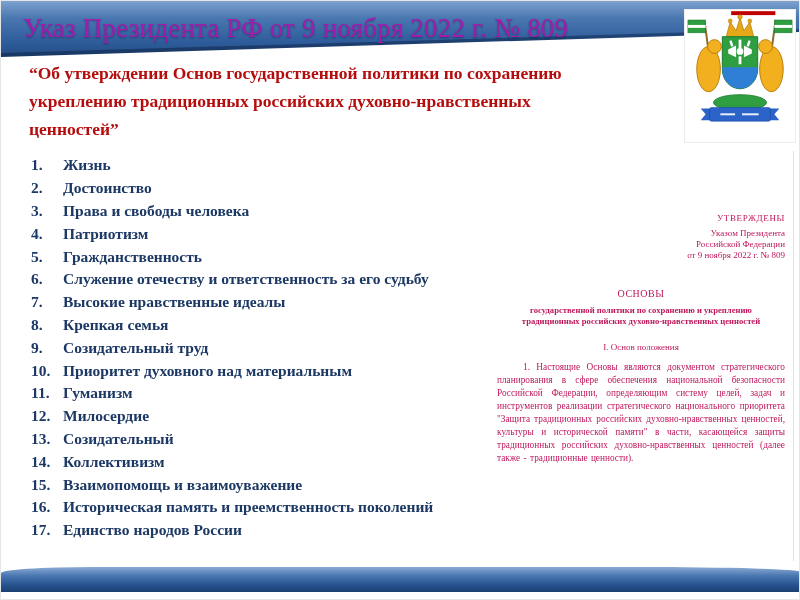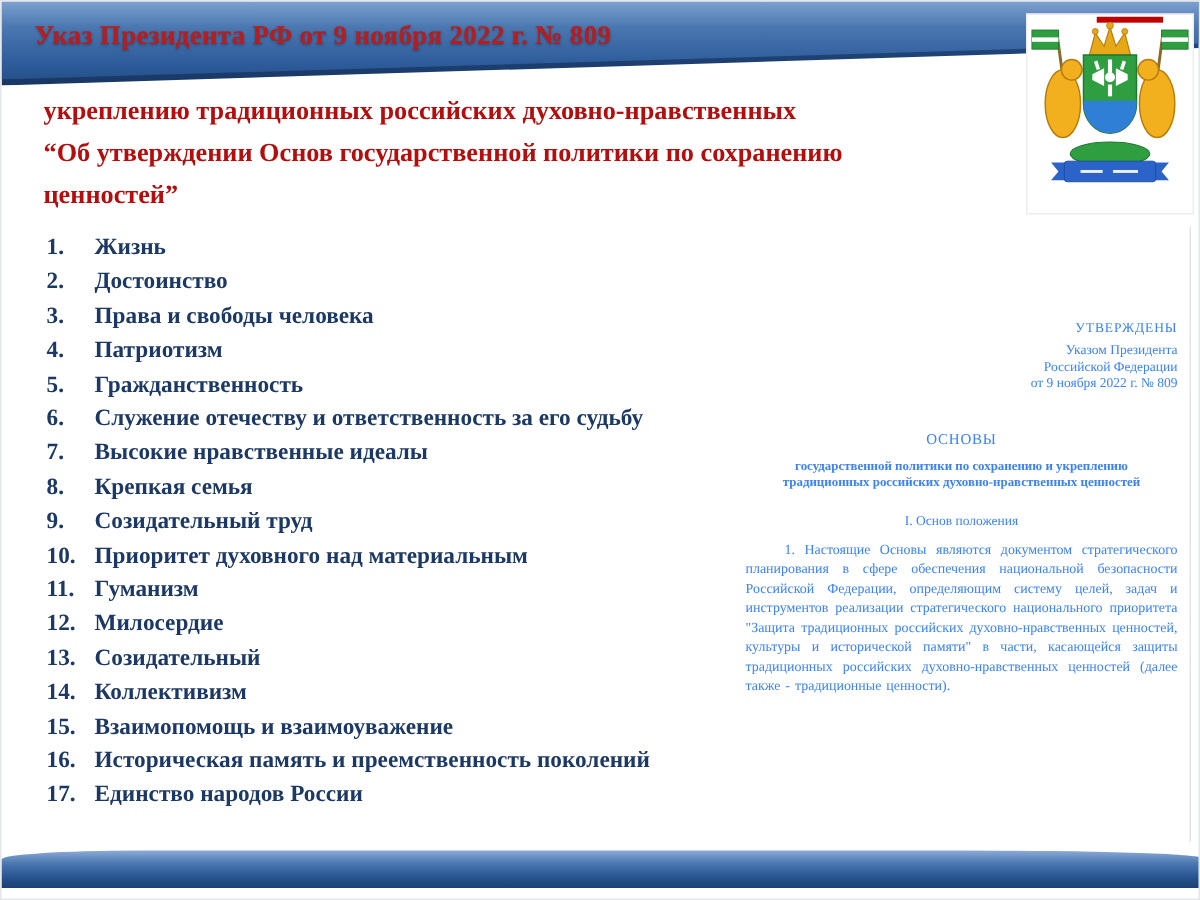--- a/index.html
+++ b/index.html
@@ -16,42 +16,42 @@
     background:linear-gradient(180deg,#2a5793 0%,#16335e 100%);
     clip-path:polygon(0 0,100% 0,100% 31px,0 56px);
   }
   .banner-main{
     position:absolute;top:0;left:0;width:800px;height:62px;
     background:linear-gradient(180deg,#7da0cf 0%,#4a77b0 28%,#2d5b9a 68%,#1f4576 100%);
     clip-path:polygon(0 0,100% 0,100% 28px,0 52px);
   }
   .banner-title{
     position:absolute;top:12px;left:22px;
-    color:#b91c1c;font-size:18px;font-weight:bold;letter-spacing:.2px;
+    color:#a21caf;font-size:27px;font-weight:normal;letter-spacing:.2px;
     text-shadow:0 1px 2px rgba(0,0,0,.35);white-space:nowrap;
   }
   
   .heading{
     position:absolute;top:58px;left:28px;width:660px;
     color:#b50d0d;font-size:17.5px;font-weight:bold;line-height:28px;
   }
   
   .values{
     position:absolute;top:153px;left:30px;width:500px;
     color:#1c3864;font-size:15.5px;font-weight:bold;
   }
   .value-row{display:flex;height:22.8px;align-items:center;}
   .value-num{width:32px;flex:0 0 32px;}
   .value-text{white-space:nowrap;}
   
   .doc{
     position:absolute;top:150px;left:486px;width:307px;height:410px;
     background:#ffffff;border-right:1px solid #e3e3e3;
     box-sizing:border-box;padding:62px 8px 8px 10px;
-    color:#3b82f6;
+    color:#be185d;
   }
   .doc-approved{text-align:right;font-size:9px;letter-spacing:.6px;}
   .doc-approved-by{text-align:right;font-size:9px;line-height:11px;margin-top:5px;}
   .doc-title{text-align:center;font-weight:normal;font-size:10px;letter-spacing:.5px;margin-top:27px;}
   .doc-subtitle{text-align:center;font-weight:bold;font-size:8.6px;line-height:11px;margin-top:6px;padding:0 8px;}
   .doc-section{text-align:center;font-size:9px;margin-top:15px;}
   .doc-paragraph{
     font-size:9.3px;line-height:13px;text-align:justify;text-indent:26px;
     margin:9px 0 0 0;word-spacing:1px;
   }
@@ -73,22 +73,22 @@
 
 <div class="slide">
 
   <div class="banner-wrap">
     <div class="banner-edge"></div>
     <div class="banner-main"></div>
     <div class="banner-title">Указ Президента РФ от 9 ноября 2022 г. № 809</div>
   </div>
 
   <div class="heading">
+    <div>“Об утверждении Основ государственной политики по сохранению</div>
     <div>укреплению традиционных российских духовно-нравственных</div>
-    <div>“Об утверждении Основ государственной политики по сохранению</div>
     <div>ценностей”</div>
   </div>
 
   <div class="values">
       <div class="value-row">
       <span class="value-num">1.</span>
       <span class="value-text">Жизнь</span>
     </div>
       <div class="value-row">
       <span class="value-num">2.</span>

